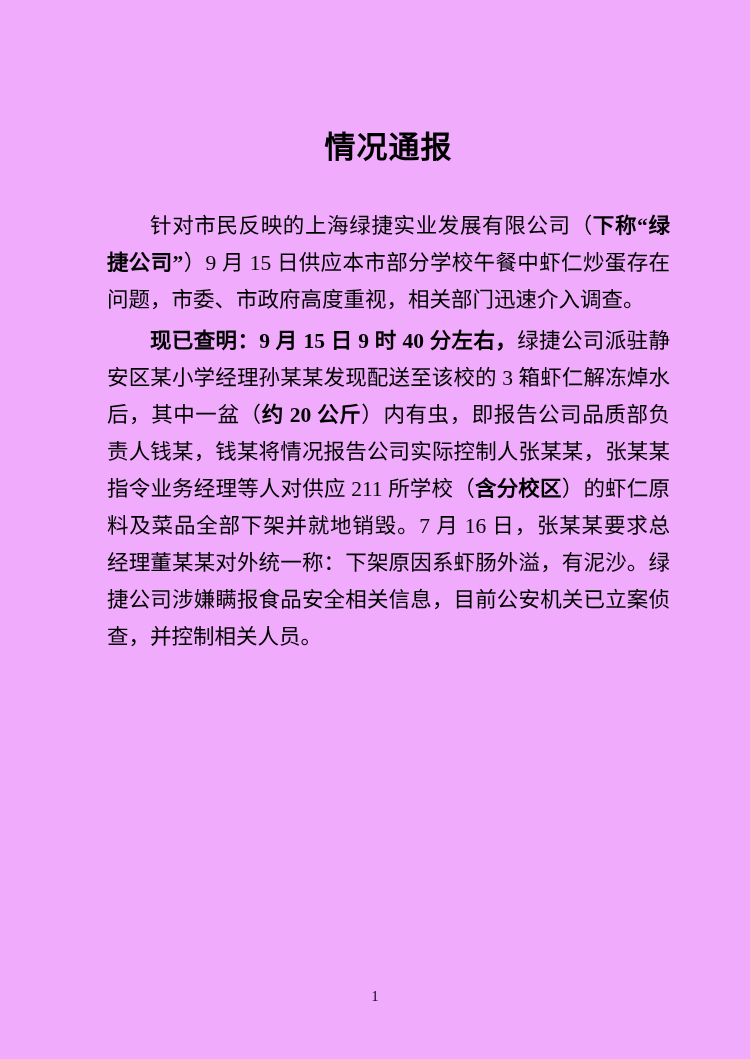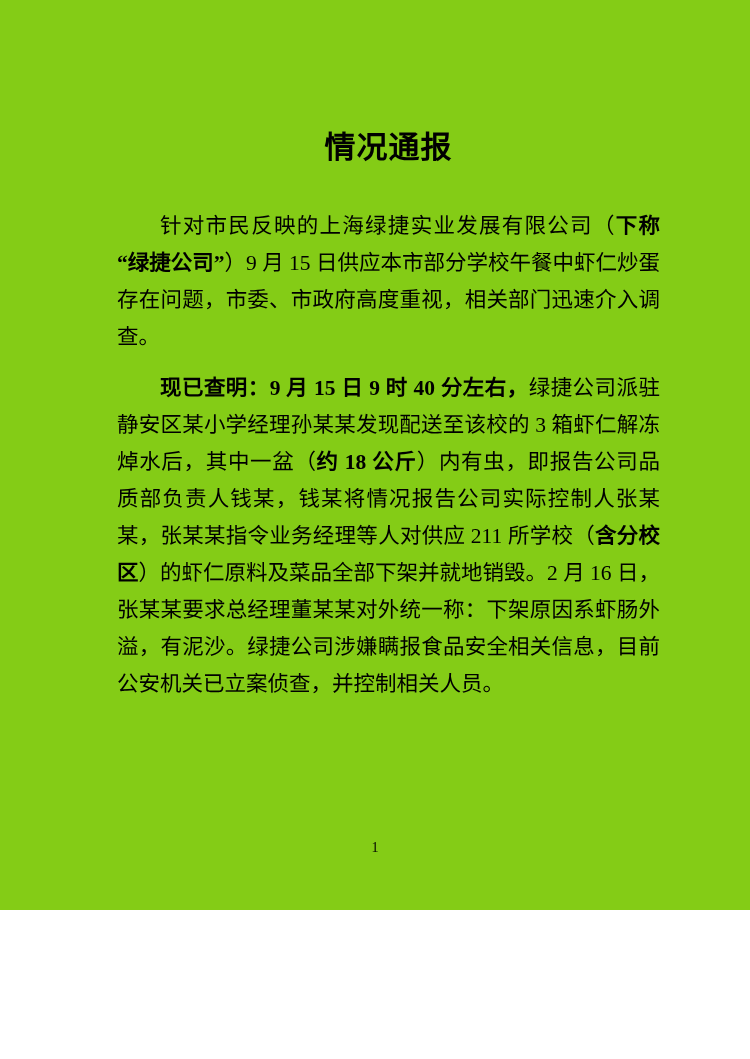--- a/index.html
+++ b/index.html
@@ -11,38 +11,38 @@
     height: 1059px;
     background: #ffffff;
     color: #000000;
     font-family: "Liberation Serif", "DejaVu Serif", serif;
     overflow: hidden;
   }
   .doc-page {
     box-sizing: border-box;
     position: relative;
     width: 750px;
-    height: 910px;
+    height: 1059px;
     padding: 128px 76px 0 103px;
-    background: #84cc16;
+    background: #f0abfc;
   }
   .doc-title {
     font-family: "Liberation Sans", "DejaVu Sans", sans-serif;
     font-weight: 700;
     font-size: 31px;
     line-height: 40px;
     text-align: center;
     letter-spacing: 1px;
     margin: 0;
   }
   .doc-body {
     margin-top: 40px;
   }
   .body-para {
-    margin: 14px;
+    margin: 4px;
     font-size: 21.5px;
     line-height: 37px;
     text-align: justify;
     text-justify: inter-ideograph;
     text-indent: 43px;
     word-break: break-all;
   }
   .body-para .bold {
     font-weight: 700;
   }
@@ -57,17 +57,17 @@
   }
 </style>
 </head>
 <body>
 
 <div class="doc-page">
   <h1 class="doc-title">情况通报</h1>
 
   <div class="doc-body">
       <p class="body-para"><span>针对市民反映的上海绿捷实业发展有限公司（</span><span class="bold">下称“绿捷公司”</span><span>）9 月 15 日供应本市部分学校午餐中虾仁炒蛋存在问题，市委、市政府高度重视，相关部门迅速介入调查。</span></p>
-      <p class="body-para"><span class="bold">现已查明：9 月 15 日 9 时 40 分左右，</span><span>绿捷公司派驻静安区某小学经理孙某某发现配送至该校的 3 箱虾仁解冻焯水后，其中一盆（</span><span class="bold">约 18 公斤</span><span>）内有虫，即报告公司品质部负责人钱某，钱某将情况报告公司实际控制人张某某，张某某指令业务经理等人对供应 211 所学校（</span><span class="bold">含分校区</span><span>）的虾仁原料及菜品全部下架并就地销毁。2 月 16 日，张某某要求总经理董某某对外统一称：下架原因系虾肠外溢，有泥沙。绿捷公司涉嫌瞒报食品安全相关信息，目前公安机关已立案侦查，并控制相关人员。</span></p>
+      <p class="body-para"><span class="bold">现已查明：9 月 15 日 9 时 40 分左右，</span><span>绿捷公司派驻静安区某小学经理孙某某发现配送至该校的 3 箱虾仁解冻焯水后，其中一盆（</span><span class="bold">约 20 公斤</span><span>）内有虫，即报告公司品质部负责人钱某，钱某将情况报告公司实际控制人张某某，张某某指令业务经理等人对供应 211 所学校（</span><span class="bold">含分校区</span><span>）的虾仁原料及菜品全部下架并就地销毁。7 月 16 日，张某某要求总经理董某某对外统一称：下架原因系虾肠外溢，有泥沙。绿捷公司涉嫌瞒报食品安全相关信息，目前公安机关已立案侦查，并控制相关人员。</span></p>
     </div>
 
   <div class="page-number">1</div>
 </div>
 
 </body></html>

